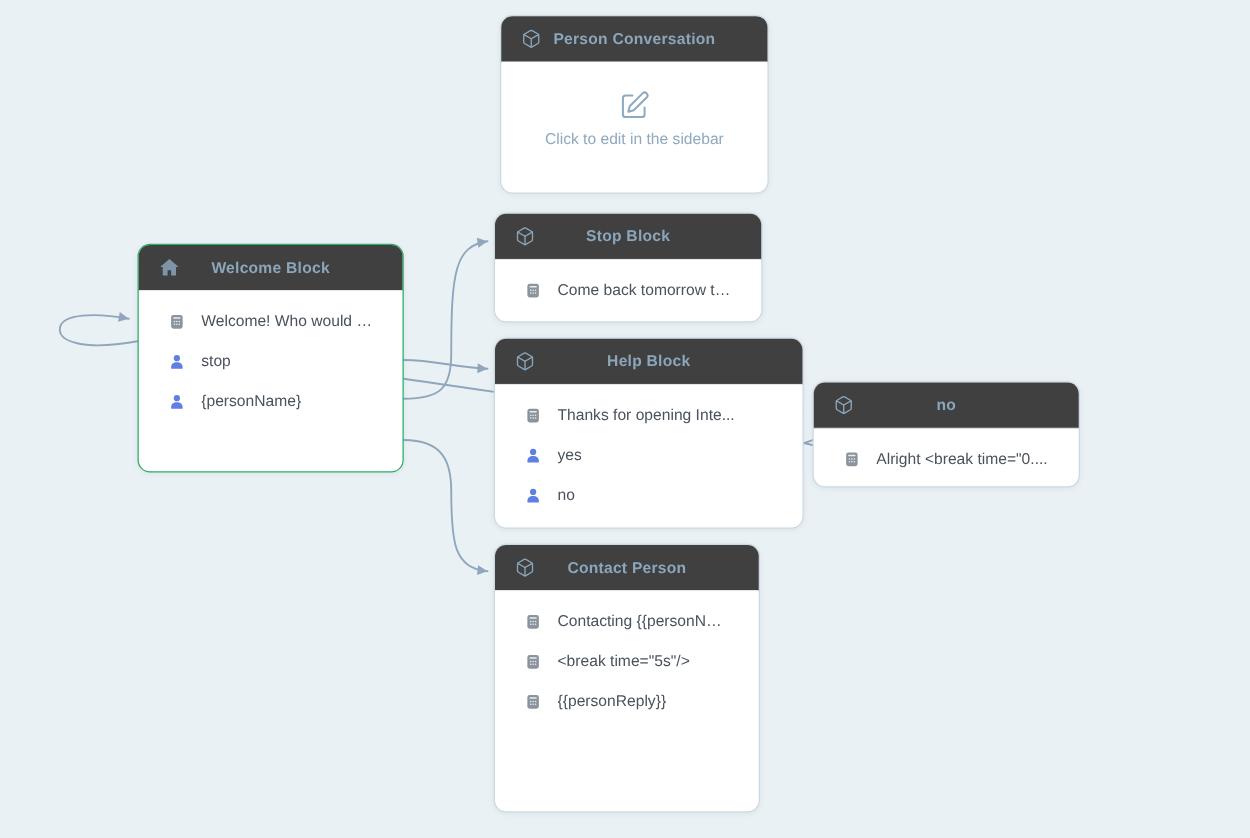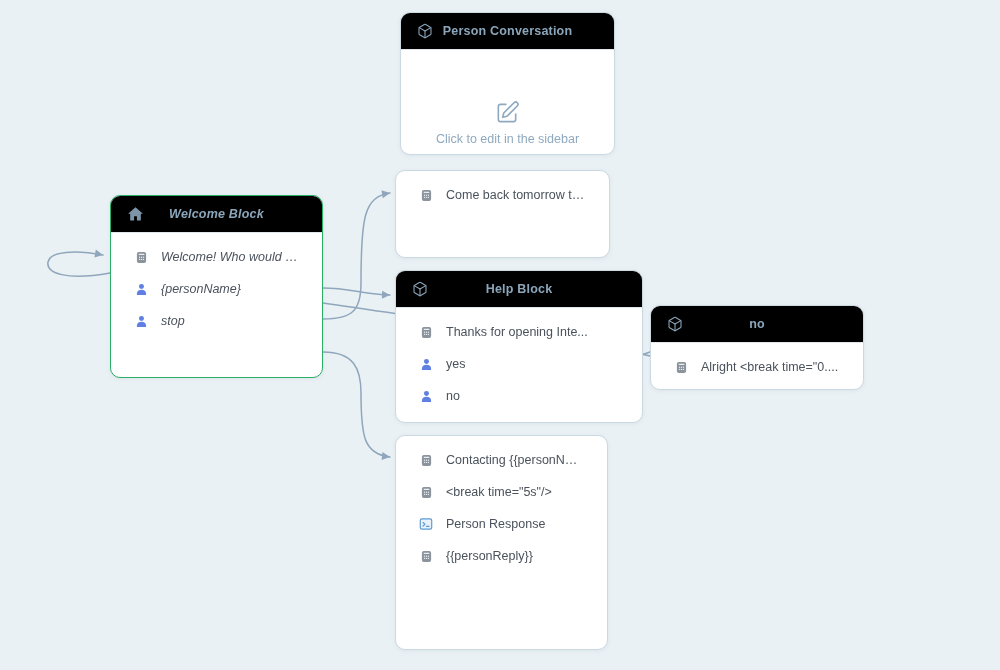--- a/index.html
+++ b/index.html
@@ -9,34 +9,34 @@
     font-family:"Liberation Sans", sans-serif;
   }
   .canvas{position:absolute;inset:0;}
   svg.edges{position:absolute;left:0;top:0;width:1000px;height:670px;}
   .edge{fill:none;stroke:#8fa6bc;stroke-width:1.5;stroke-linecap:round;}
 
   .block{
     position:absolute;background:#ffffff;border:1px solid #cbd9e2;border-radius:10px;
     box-shadow:0 1px 4px rgba(120,140,160,.12);box-sizing:border-box;
   }
-  .block.highlight{border:1.5px solid #2aad64;font-style:italic;}
+  .block.highlight{border:1.5px solid #2aad64;}
   .block-header{
-    position:relative;height:36px;background:#000000;border-bottom:1px solid #dfe8ee;
+    position:relative;height:36px;background:#404040;border-bottom:1px solid #dfe8ee;
     border-radius:9px 9px 0 0;
   }
   .block-icon{position:absolute;left:16px;top:50%;transform:translateY(-50%);display:inline-flex;}
   .block-title{
     position:absolute;left:0;right:0;top:50%;transform:translateY(-50%);
     text-align:center;font-size:12.5px;font-weight:bold;color:#8ba6bb;letter-spacing:.2px;
   }
   .block-body{padding-top:8px;}
   .block-body.center{
     display:flex;flex-direction:column;align-items:center;justify-content:center;
-    height:calc(100% - 36px);box-sizing:border-box;padding:0 10px 16px 10px;margin-top:28px;
+    height:calc(100% - 36px);box-sizing:border-box;padding:0 10px 16px 10px;
   }
   .step{display:flex;align-items:center;height:32px;padding-left:22px;}
   .step-icon{width:16px;display:inline-flex;justify-content:center;}
   .step-label{
     margin-left:12px;font-size:12.5px;color:#4a525c;white-space:nowrap;
     overflow:hidden;text-overflow:ellipsis;max-width:calc(100% - 52px);
   }
   .placeholder{display:flex;flex-direction:column;align-items:center;gap:6px;}
   .placeholder-icon{display:inline-flex;}
   .placeholder-text{font-size:12.5px;color:#8fa9bf;}
@@ -108,34 +108,44 @@
             </span>
     <span class="step-label">Welcome! Who would you ...</span>
   </div>
           <div class="step">
     <span class="step-icon">
               <svg viewBox="0 0 24 24" width="13" height="13" fill="#5f7fe2">
                 <circle cx="12" cy="6.6" r="4.6"></circle>
                 <path d="M12 12.6c-5.2 0-8.4 2.8-8.4 6.6V22h16.8v-2.8c0-3.8-3.2-6.6-8.4-6.6z"></path>
               </svg>
             </span>
+    <span class="step-label">stop</span>
+  </div>
+          <div class="step">
+    <span class="step-icon">
+              <svg viewBox="0 0 24 24" width="13" height="13" fill="#5f7fe2">
+                <circle cx="12" cy="6.6" r="4.6"></circle>
+                <path d="M12 12.6c-5.2 0-8.4 2.8-8.4 6.6V22h16.8v-2.8c0-3.8-3.2-6.6-8.4-6.6z"></path>
+              </svg>
+            </span>
     <span class="step-label">{personName}</span>
   </div>
-          <div class="step">
-    <span class="step-icon">
-              <svg viewBox="0 0 24 24" width="13" height="13" fill="#5f7fe2">
-                <circle cx="12" cy="6.6" r="4.6"></circle>
-                <path d="M12 12.6c-5.2 0-8.4 2.8-8.4 6.6V22h16.8v-2.8c0-3.8-3.2-6.6-8.4-6.6z"></path>
-              </svg>
-            </span>
-    <span class="step-label">stop</span>
-  </div>
         </div>
   </div>
       <div class="block" style="left: 395px; top: 170px; width: 215px; height: 88px;">
+    <div class="block-header">
+      <span class="block-icon">
+            <svg viewBox="0 0 24 24" width="16" height="16" fill="none" stroke="#8ba6bb" stroke-width="1.6" stroke-linecap="round" stroke-linejoin="round">
+              <path d="M21 16V8a2 2 0 0 0-1-1.73l-7-4a2 2 0 0 0-2 0l-7 4A2 2 0 0 0 3 8v8a2 2 0 0 0 1 1.73l7 4a2 2 0 0 0 2 0l7-4A2 2 0 0 0 21 16z"></path>
+              <polyline points="3.27 6.96 12 12.01 20.73 6.96"></polyline>
+              <line x1="12" y1="22.08" x2="12" y2="12"></line>
+            </svg>
+          </span>
+      <span class="block-title">Stop Block</span>
+    </div>
     <div class="block-body">
           <div class="step">
     <span class="step-icon">
               <svg viewBox="0 0 24 24" width="13" height="13">
                 <rect x="3.5" y="2" width="17" height="20" rx="3.5" fill="#8b949c"></rect>
                 <rect x="6.5" y="5" width="11" height="2.2" rx="1.1" fill="#e9edf0"></rect>
                 <circle cx="8.4" cy="11.5" r="1.2" fill="#e9edf0"></circle>
                 <circle cx="12" cy="11.5" r="1.2" fill="#e9edf0"></circle>
                 <circle cx="15.6" cy="11.5" r="1.2" fill="#e9edf0"></circle>
                 <circle cx="8.4" cy="15.5" r="1.2" fill="#e9edf0"></circle>
@@ -217,20 +227,30 @@
                 <circle cx="8.4" cy="15.5" r="1.2" fill="#e9edf0"></circle>
                 <circle cx="12" cy="15.5" r="1.2" fill="#e9edf0"></circle>
                 <circle cx="15.6" cy="15.5" r="1.2" fill="#e9edf0"></circle>
               </svg>
             </span>
     <span class="step-label">Alright &lt;break time="0....</span>
   </div>
         </div>
   </div>
       <div class="block" style="left: 395px; top: 435px; width: 213px; height: 215px;">
+    <div class="block-header">
+      <span class="block-icon">
+            <svg viewBox="0 0 24 24" width="16" height="16" fill="none" stroke="#8ba6bb" stroke-width="1.6" stroke-linecap="round" stroke-linejoin="round">
+              <path d="M21 16V8a2 2 0 0 0-1-1.73l-7-4a2 2 0 0 0-2 0l-7 4A2 2 0 0 0 3 8v8a2 2 0 0 0 1 1.73l7 4a2 2 0 0 0 2 0l7-4A2 2 0 0 0 21 16z"></path>
+              <polyline points="3.27 6.96 12 12.01 20.73 6.96"></polyline>
+              <line x1="12" y1="22.08" x2="12" y2="12"></line>
+            </svg>
+          </span>
+      <span class="block-title">Contact Person</span>
+    </div>
     <div class="block-body">
           <div class="step">
     <span class="step-icon">
               <svg viewBox="0 0 24 24" width="13" height="13">
                 <rect x="3.5" y="2" width="17" height="20" rx="3.5" fill="#8b949c"></rect>
                 <rect x="6.5" y="5" width="11" height="2.2" rx="1.1" fill="#e9edf0"></rect>
                 <circle cx="8.4" cy="11.5" r="1.2" fill="#e9edf0"></circle>
                 <circle cx="12" cy="11.5" r="1.2" fill="#e9edf0"></circle>
                 <circle cx="15.6" cy="11.5" r="1.2" fill="#e9edf0"></circle>
                 <circle cx="8.4" cy="15.5" r="1.2" fill="#e9edf0"></circle>
@@ -247,30 +267,20 @@
                 <rect x="6.5" y="5" width="11" height="2.2" rx="1.1" fill="#e9edf0"></rect>
                 <circle cx="8.4" cy="11.5" r="1.2" fill="#e9edf0"></circle>
                 <circle cx="12" cy="11.5" r="1.2" fill="#e9edf0"></circle>
                 <circle cx="15.6" cy="11.5" r="1.2" fill="#e9edf0"></circle>
                 <circle cx="8.4" cy="15.5" r="1.2" fill="#e9edf0"></circle>
                 <circle cx="12" cy="15.5" r="1.2" fill="#e9edf0"></circle>
                 <circle cx="15.6" cy="15.5" r="1.2" fill="#e9edf0"></circle>
               </svg>
             </span>
     <span class="step-label">&lt;break time="5s"/&gt;</span>
-  </div>
-          <div class="step">
-    <span class="step-icon">
-              <svg viewBox="0 0 24 24" width="14" height="14">
-                <rect x="2.2" y="3.2" width="19.6" height="17.6" rx="3" fill="#e9f2fa" stroke="#5b9bd3" stroke-width="2"></rect>
-                <path d="M7 9.5l3.2 3-3.2 3" stroke="#5b9bd3" stroke-width="2" fill="none" stroke-linecap="round" stroke-linejoin="round"></path>
-                <line x1="12.8" y1="16" x2="17.2" y2="16" stroke="#5b9bd3" stroke-width="2" stroke-linecap="round"></line>
-              </svg>
-            </span>
-    <span class="step-label">Person Response</span>
   </div>
           <div class="step">
     <span class="step-icon">
               <svg viewBox="0 0 24 24" width="13" height="13">
                 <rect x="3.5" y="2" width="17" height="20" rx="3.5" fill="#8b949c"></rect>
                 <rect x="6.5" y="5" width="11" height="2.2" rx="1.1" fill="#e9edf0"></rect>
                 <circle cx="8.4" cy="11.5" r="1.2" fill="#e9edf0"></circle>
                 <circle cx="12" cy="11.5" r="1.2" fill="#e9edf0"></circle>
                 <circle cx="15.6" cy="11.5" r="1.2" fill="#e9edf0"></circle>
                 <circle cx="8.4" cy="15.5" r="1.2" fill="#e9edf0"></circle>

